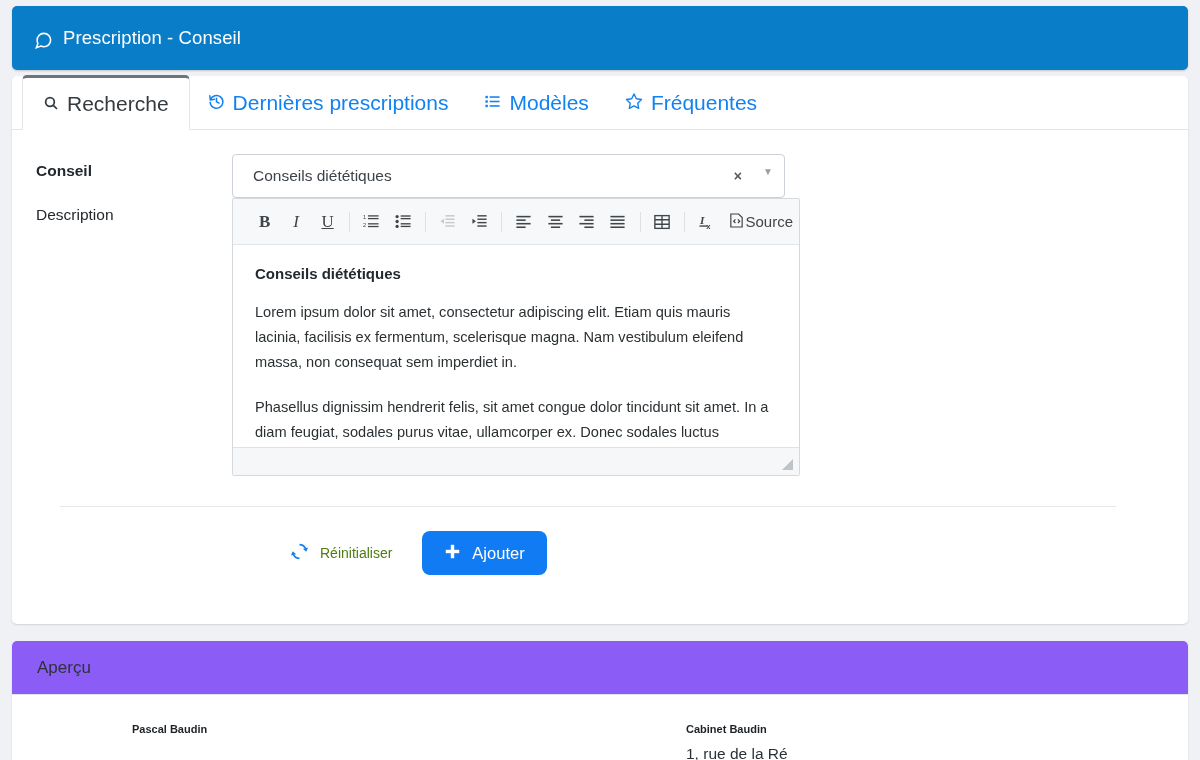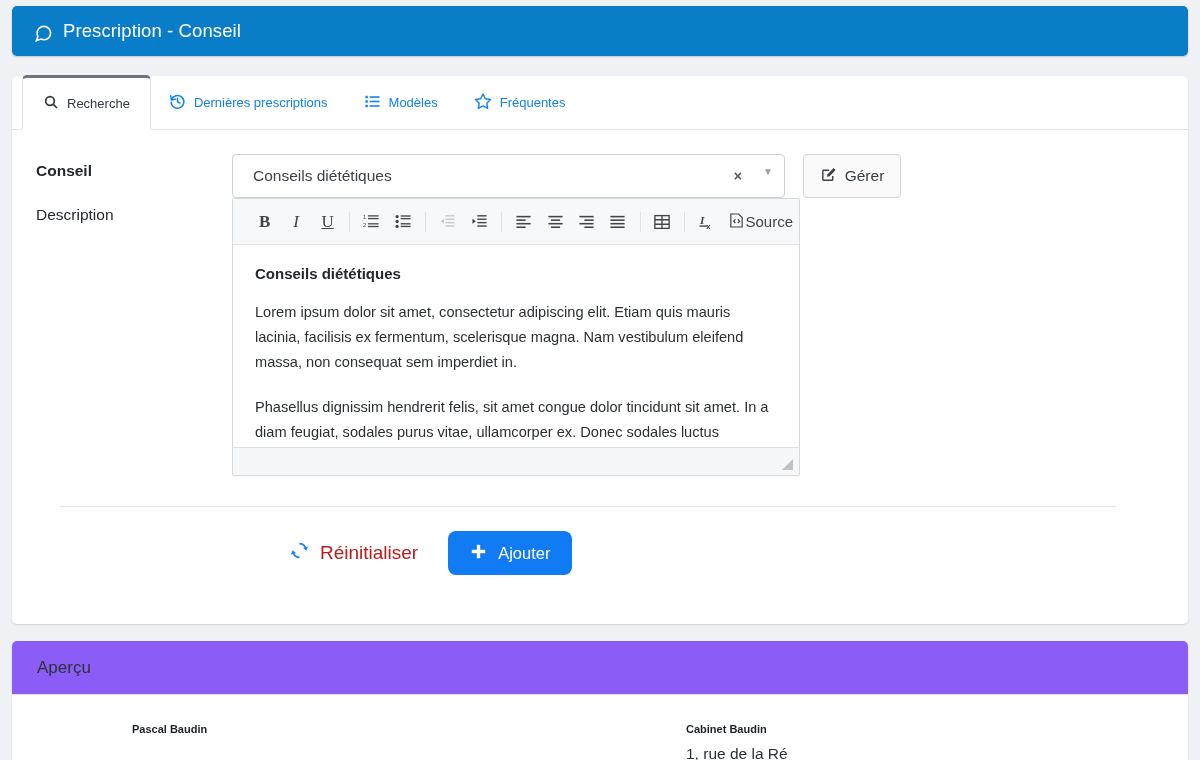--- a/index.html
+++ b/index.html
@@ -8,21 +8,21 @@
     width: 1200px; height: 760px;
     background: #eff1f4;
     font-family: "Liberation Sans", sans-serif;
     overflow: hidden;
   }
 
   
   .header-bar {
     position: absolute;
     left: 12px; top: 6px;
-    width: 1176px; height: 50px;
+    width: 1176px; height: 64px;
     background: #0a7dc8;
     border-radius: 5px;
     display: flex; align-items: center;
     padding-left: 22px;
     box-shadow: 0 1px 2px rgba(0,0,0,.18);
   }
   .header-title {
     color: #ffffff;
     font-size: 18.5px;
     letter-spacing: .1px;
@@ -43,21 +43,21 @@
   .tabstrip {
     height: 54px;
     border-bottom: 1px solid #e2e5e9;
     display: flex; align-items: stretch;
     padding-left: 10px;
     position: relative;
   }
   .tab {
     display: flex; align-items: center; gap: 8px;
     padding: 0 18px;
-    font-size: 13px;
+    font-size: 21px;
     color: #1282f0;
     cursor: pointer;
     position: relative;
     white-space: nowrap;
   }
   .tab .tab-label { position: relative; top: 0px; }
   .tab.active {
     color: #333a40;
     background: #ffffff;
     border: 1px solid #e2e5e9;
@@ -186,21 +186,21 @@
   }
 
   .actions {
     display: flex; align-items: center;
     padding-left: 242px;
     margin-top: 24px;
     gap: 18px;
   }
   .btn-reset {
     display: flex; align-items: center; gap: 11px;
-    color: #b91c1c; font-size: 19px;
+    color: #4d7c0f; font-size: 14px;
     background: none; border: none; cursor: pointer;
     font-family: inherit;
     padding: 10px 12px;
   }
   .btn-add {
     display: flex; align-items: center; gap: 11px;
     background: #117bf3; color: #fff;
     font-size: 16.5px; border: none; border-radius: 8px;
     padding: 0 22px; height: 44px; cursor: pointer;
     font-family: inherit;
@@ -302,30 +302,20 @@
 
     <div class="row">
       <div class="lbl bold">Conseil</div>
 
       <div class="select-wrap">
         <span class="select-value">Conseils diététiques</span>
         <span class="select-clear">×</span>
         <span class="select-caret">▼</span>
       </div>
 
-      <div class="btn-gerer">
-        <span>
-          <svg width="17" height="17" viewBox="0 0 24 24" fill="none" stroke="#3a4045" stroke-width="2">
-            <path d="M4 7v12a1 1 0 0 0 1 1h12a1 1 0 0 0 1-1v-5"></path>
-            <path d="M4 7a1 1 0 0 1 1-1h8"></path>
-            <path d="M19.2 2.9 22 5.7l-8.6 8.6-3.6.8.8-3.6z" fill="#3a4045" stroke="none"></path>
-          </svg>
-        </span>
-        <span>Gérer</span>
-      </div>
     </div>
 
     <div class="row" style="">
       <div class="lbl">Description</div>
 
       <div class="editor">
 
         <div class="editor-toolbar">
           <div class="tb-btn" style="font-weight:bold;font-family:'Liberation Serif',serif;font-size:17px;">B</div>
           <div class="tb-btn" style="font-style:italic;font-family:'Liberation Serif',serif;font-size:17px;">I</div>

